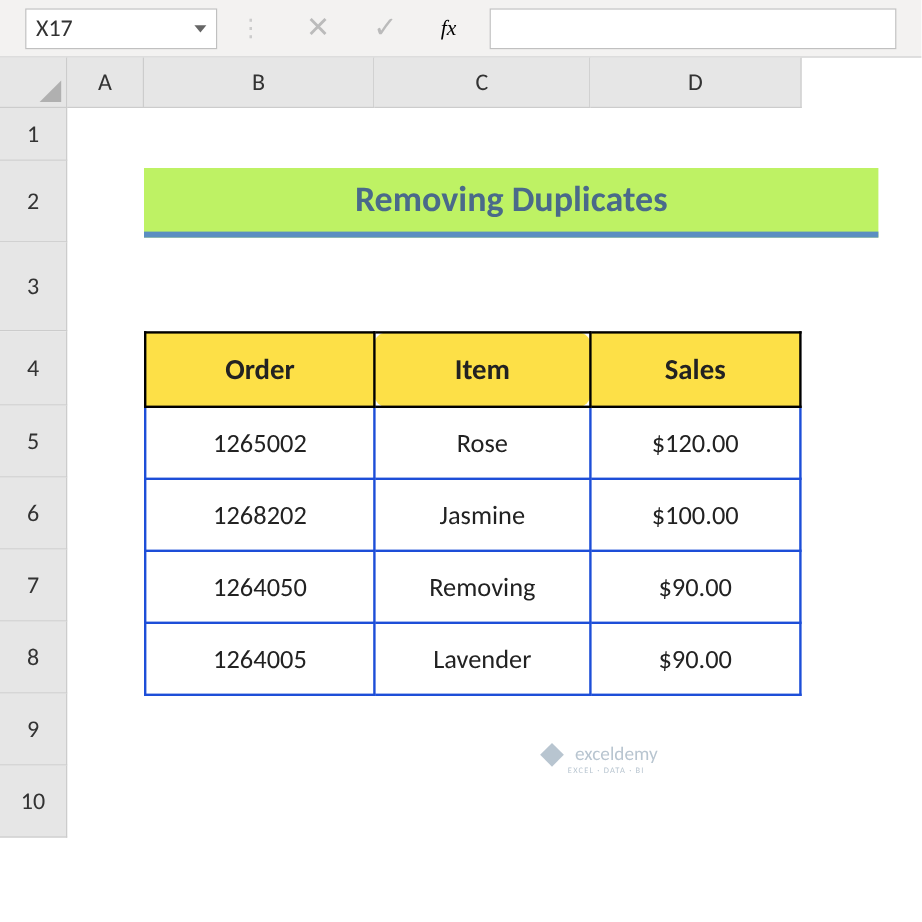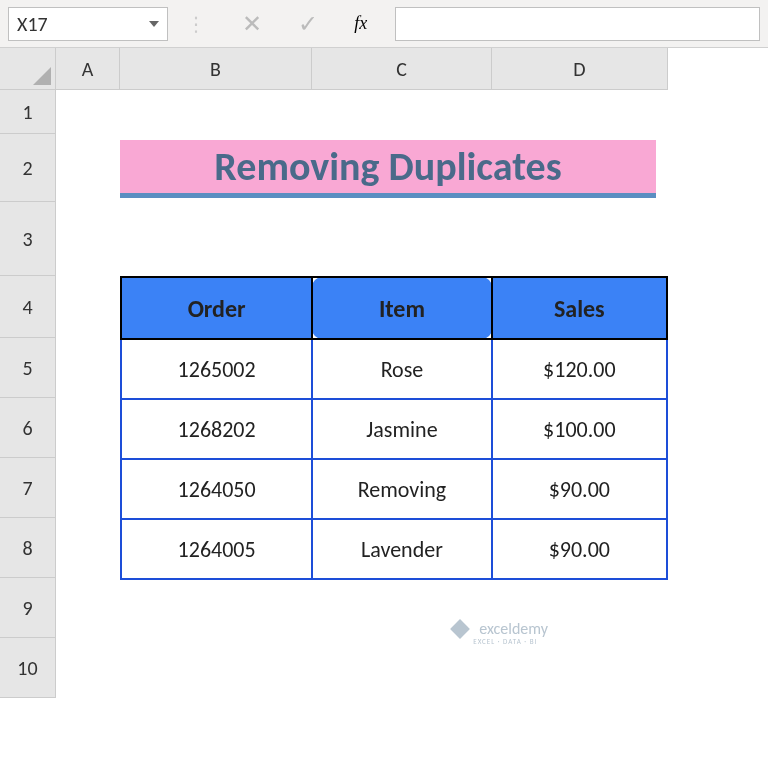--- a/index.html
+++ b/index.html
@@ -14,21 +14,21 @@
       height: 768px;
       overflow: hidden;
       position: relative;
     }
     .formula-bar {
       height: 48px;
       background: #f3f2f1;
       border-bottom: 1px solid #d0d0d0;
       display: flex;
       align-items: center;
-      padding: 0 8px;
+      padding: 0 21px;
     }
     .name-box {
       width: 160px;
       height: 34px;
       background: #ffffff;
       border: 1px solid #c0c0c0;
       display: flex;
       align-items: center;
       justify-content: space-between;
       padding: 0 8px;
@@ -123,39 +123,39 @@
       display: flex;
     }
     .cells {
       position: relative;
       flex: 1;
     }
     .title-banner {
       position: absolute;
       left: 64px;
       top: 50px;
-      width: 536px;
+      width: 612px;
       height: 58px;
-      background: #f9a8d4;
+      background: #bef264;
       border-bottom: 5px solid #5b8ec1;
       display: flex;
       align-items: center;
       justify-content: center;
-      font-size: 40px;
+      font-size: 30px;
       font-weight: bold;
       color: #4a6a8a;
     }
     .data-table {
       position: absolute;
       left: 64px;
       top: 186px;
       border-collapse: collapse;
     }
     .data-table th {
-      background: #3b82f6;
+      background: #fde047;
       border: 2px solid #000;
       font-size: 24px;
       font-weight: bold;
       color: #222;
       height: 62px;
       text-align: center;
     }
     .data-table td {
       border: 2px solid #1d4ed8;
       font-size: 22px;

